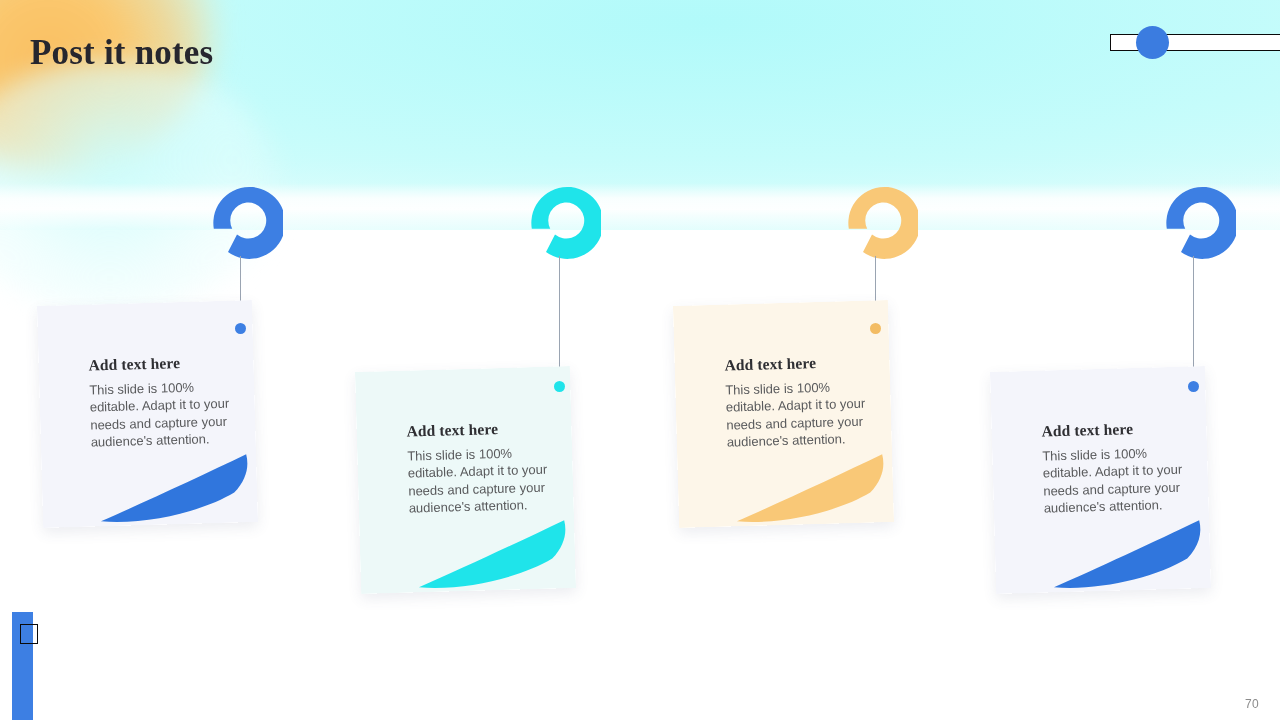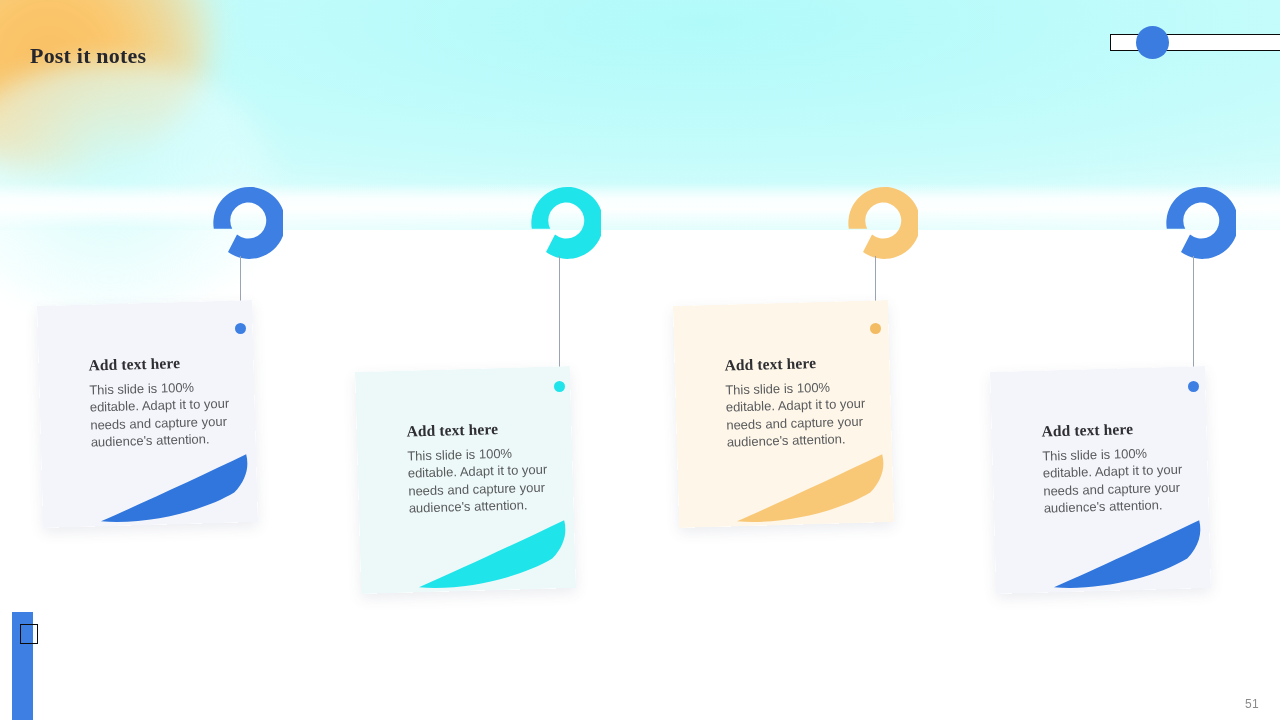--- a/index.html
+++ b/index.html
@@ -77,24 +77,24 @@
     background: radial-gradient(circle at 50% 40%,
         rgba(205,252,251,0.9) 0%,
         rgba(229,254,253,0.5) 55%,
         rgba(255,255,255,0) 100%);
     filter: blur(12px);
   }
 
   
   .slide-title {
     position: absolute;
-    left: 30px; top: 43px;
+    left: 30px; top: 33px;
     font-family: "Liberation Serif", serif;
     font-weight: bold;
-    font-size: 22px;
+    font-size: 35px;
     letter-spacing: 0.2px;
     color: #26262e;
     white-space: nowrap;
   }
 
   
   .slider {
     position: absolute;
     left: 1110px; top: 34px;
     width: 175px; height: 17px;
@@ -211,21 +211,21 @@
   <div class="slide-title">Post it notes</div>
 
   <div class="slider">
     <div class="slider-track"></div>
     <div class="slider-thumb"></div>
   </div>
 
   <div class="left-bar"></div>
   <div class="left-square"></div>
 
-  <div class="page-number">51</div>
+  <div class="page-number">70</div>
 
   <div class="item">
     <div class="ring-wrap" style="left:203px; top:180px;">
       <svg width="80" height="80" viewBox="0 0 80 80" aria-hidden="true">
         <path d="M 25.0 71.9 A 36 36 0 1 0 10.8 48.7 L 29.2 48.7 A 18 18 0 1 1 34.0 54.6 Z" fill="#3d7fe3"></path>
       </svg>
     </div>
     <div class="connector" style="left:240px; top:256px; height:73px;"></div>
     <div class="note" style="left:40px; top:303px; transform: rotate(-1.6deg);">
       <div class="note-inner" style="background:#f4f5fb;">

